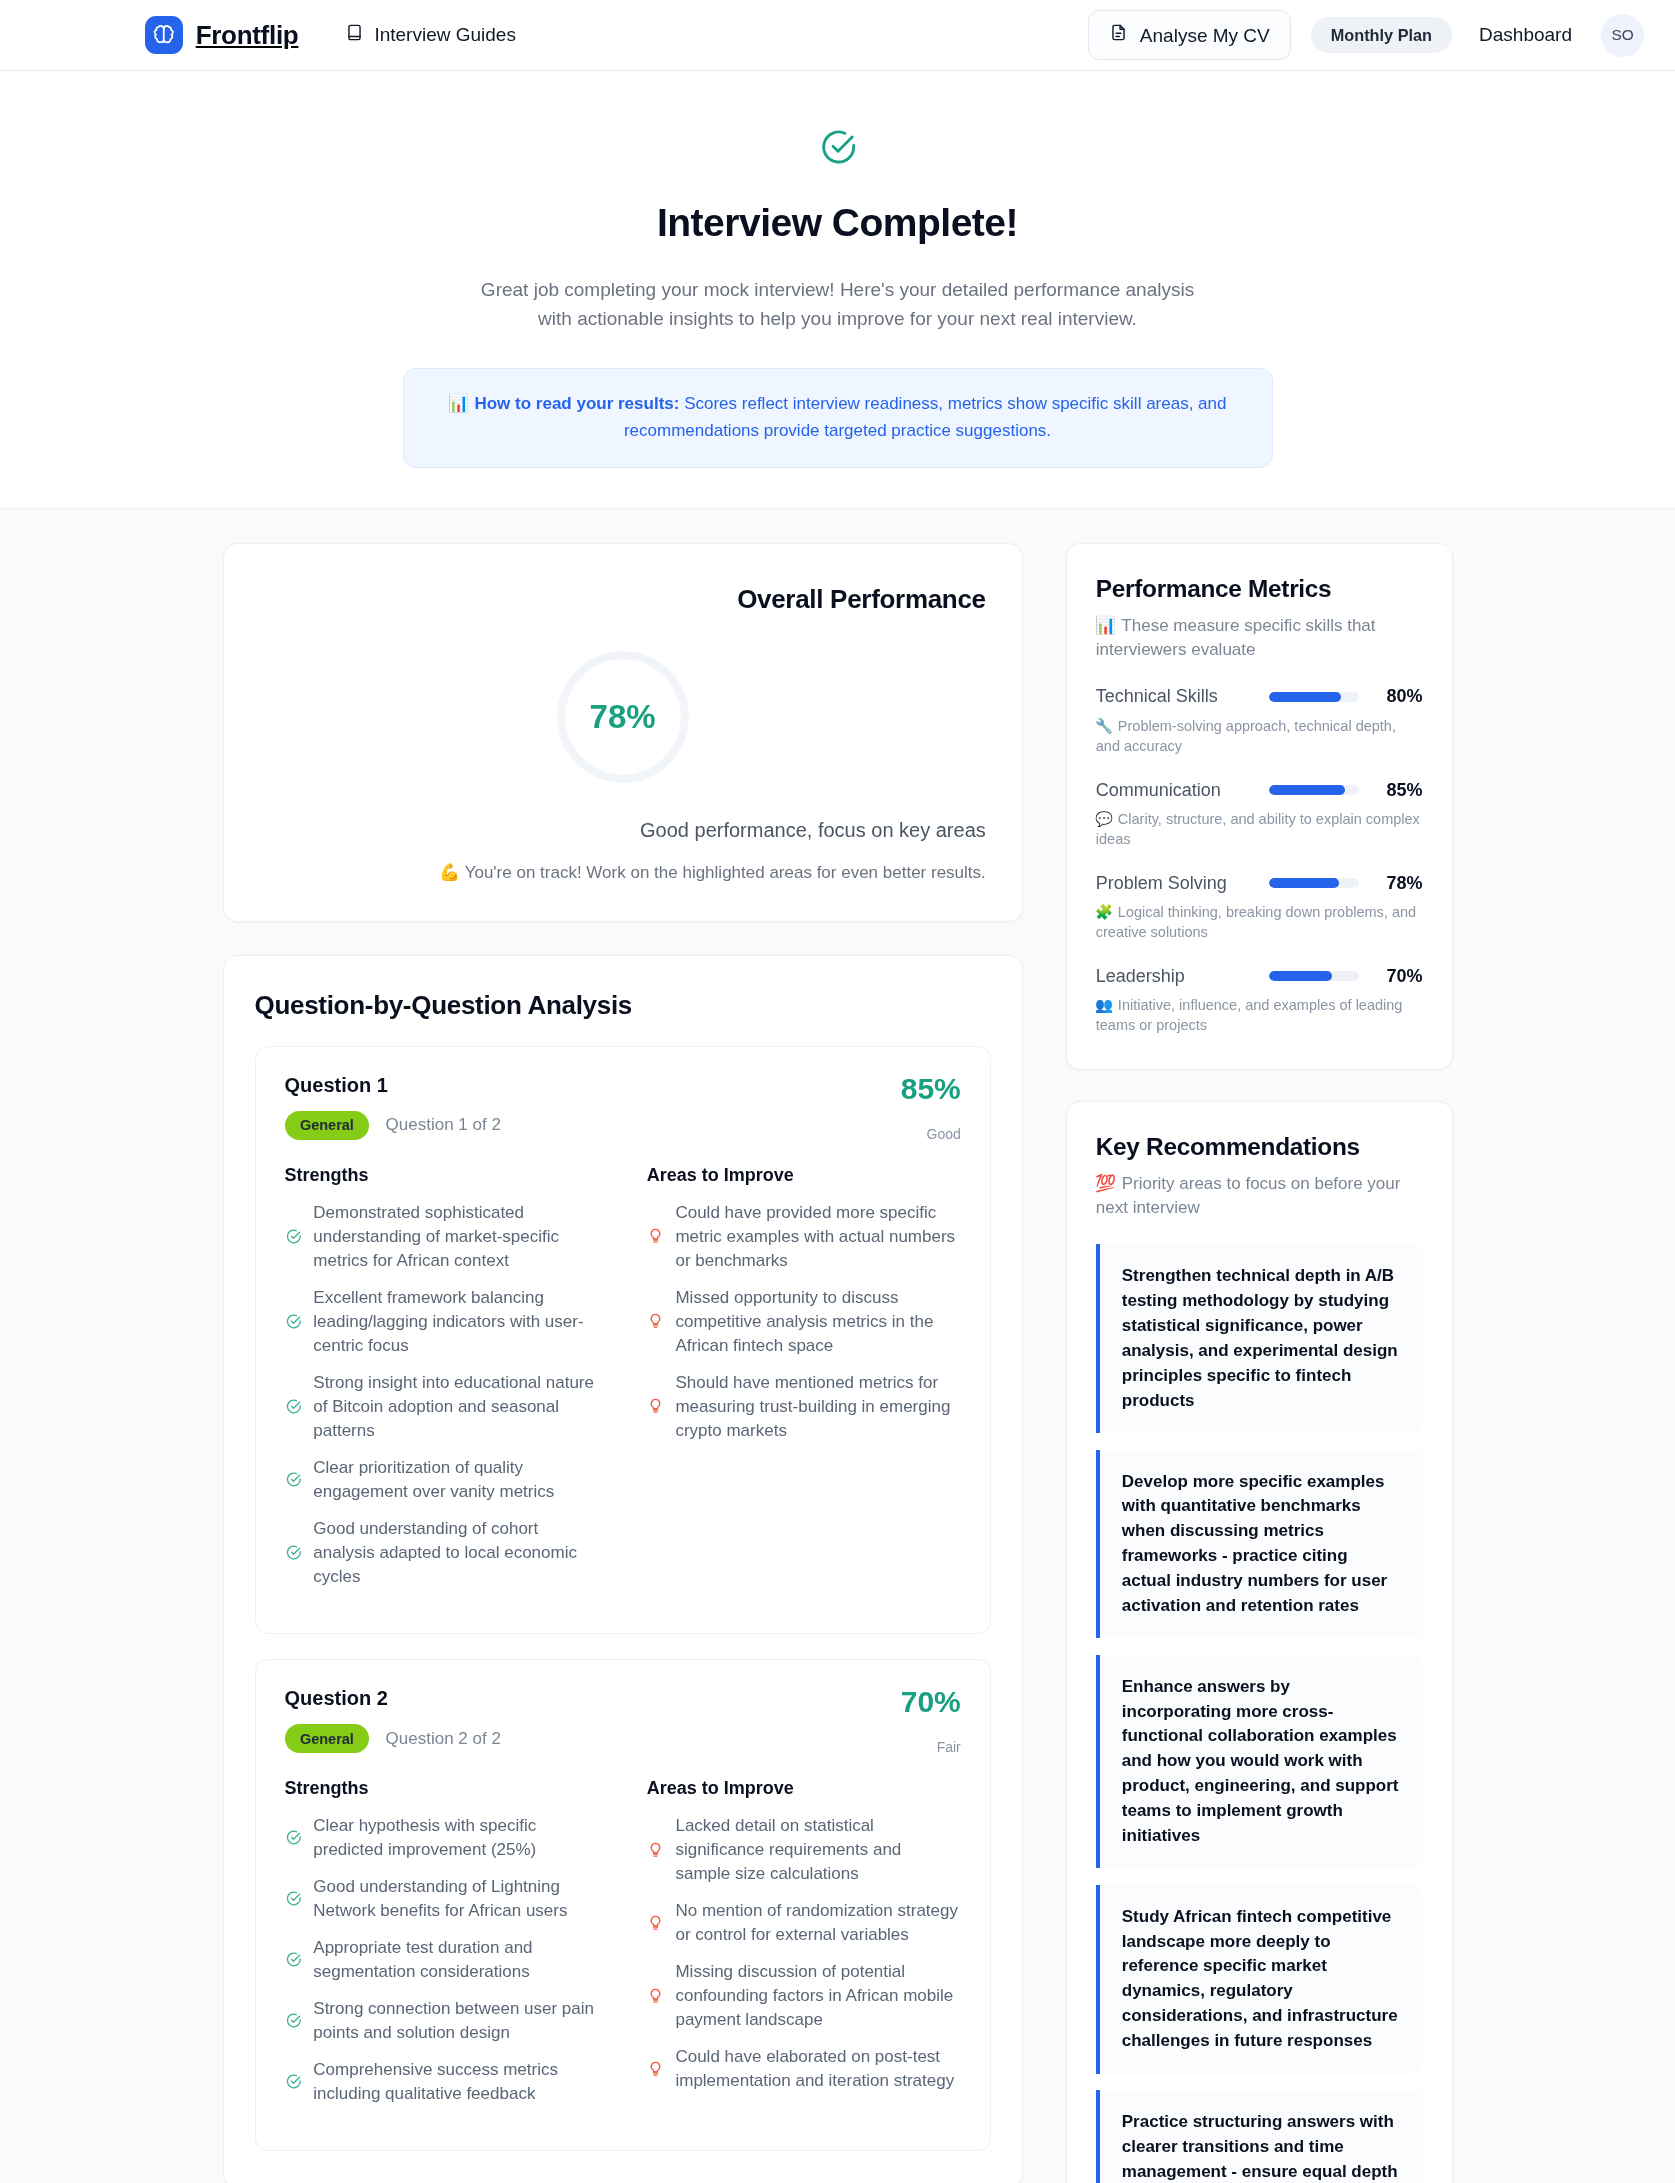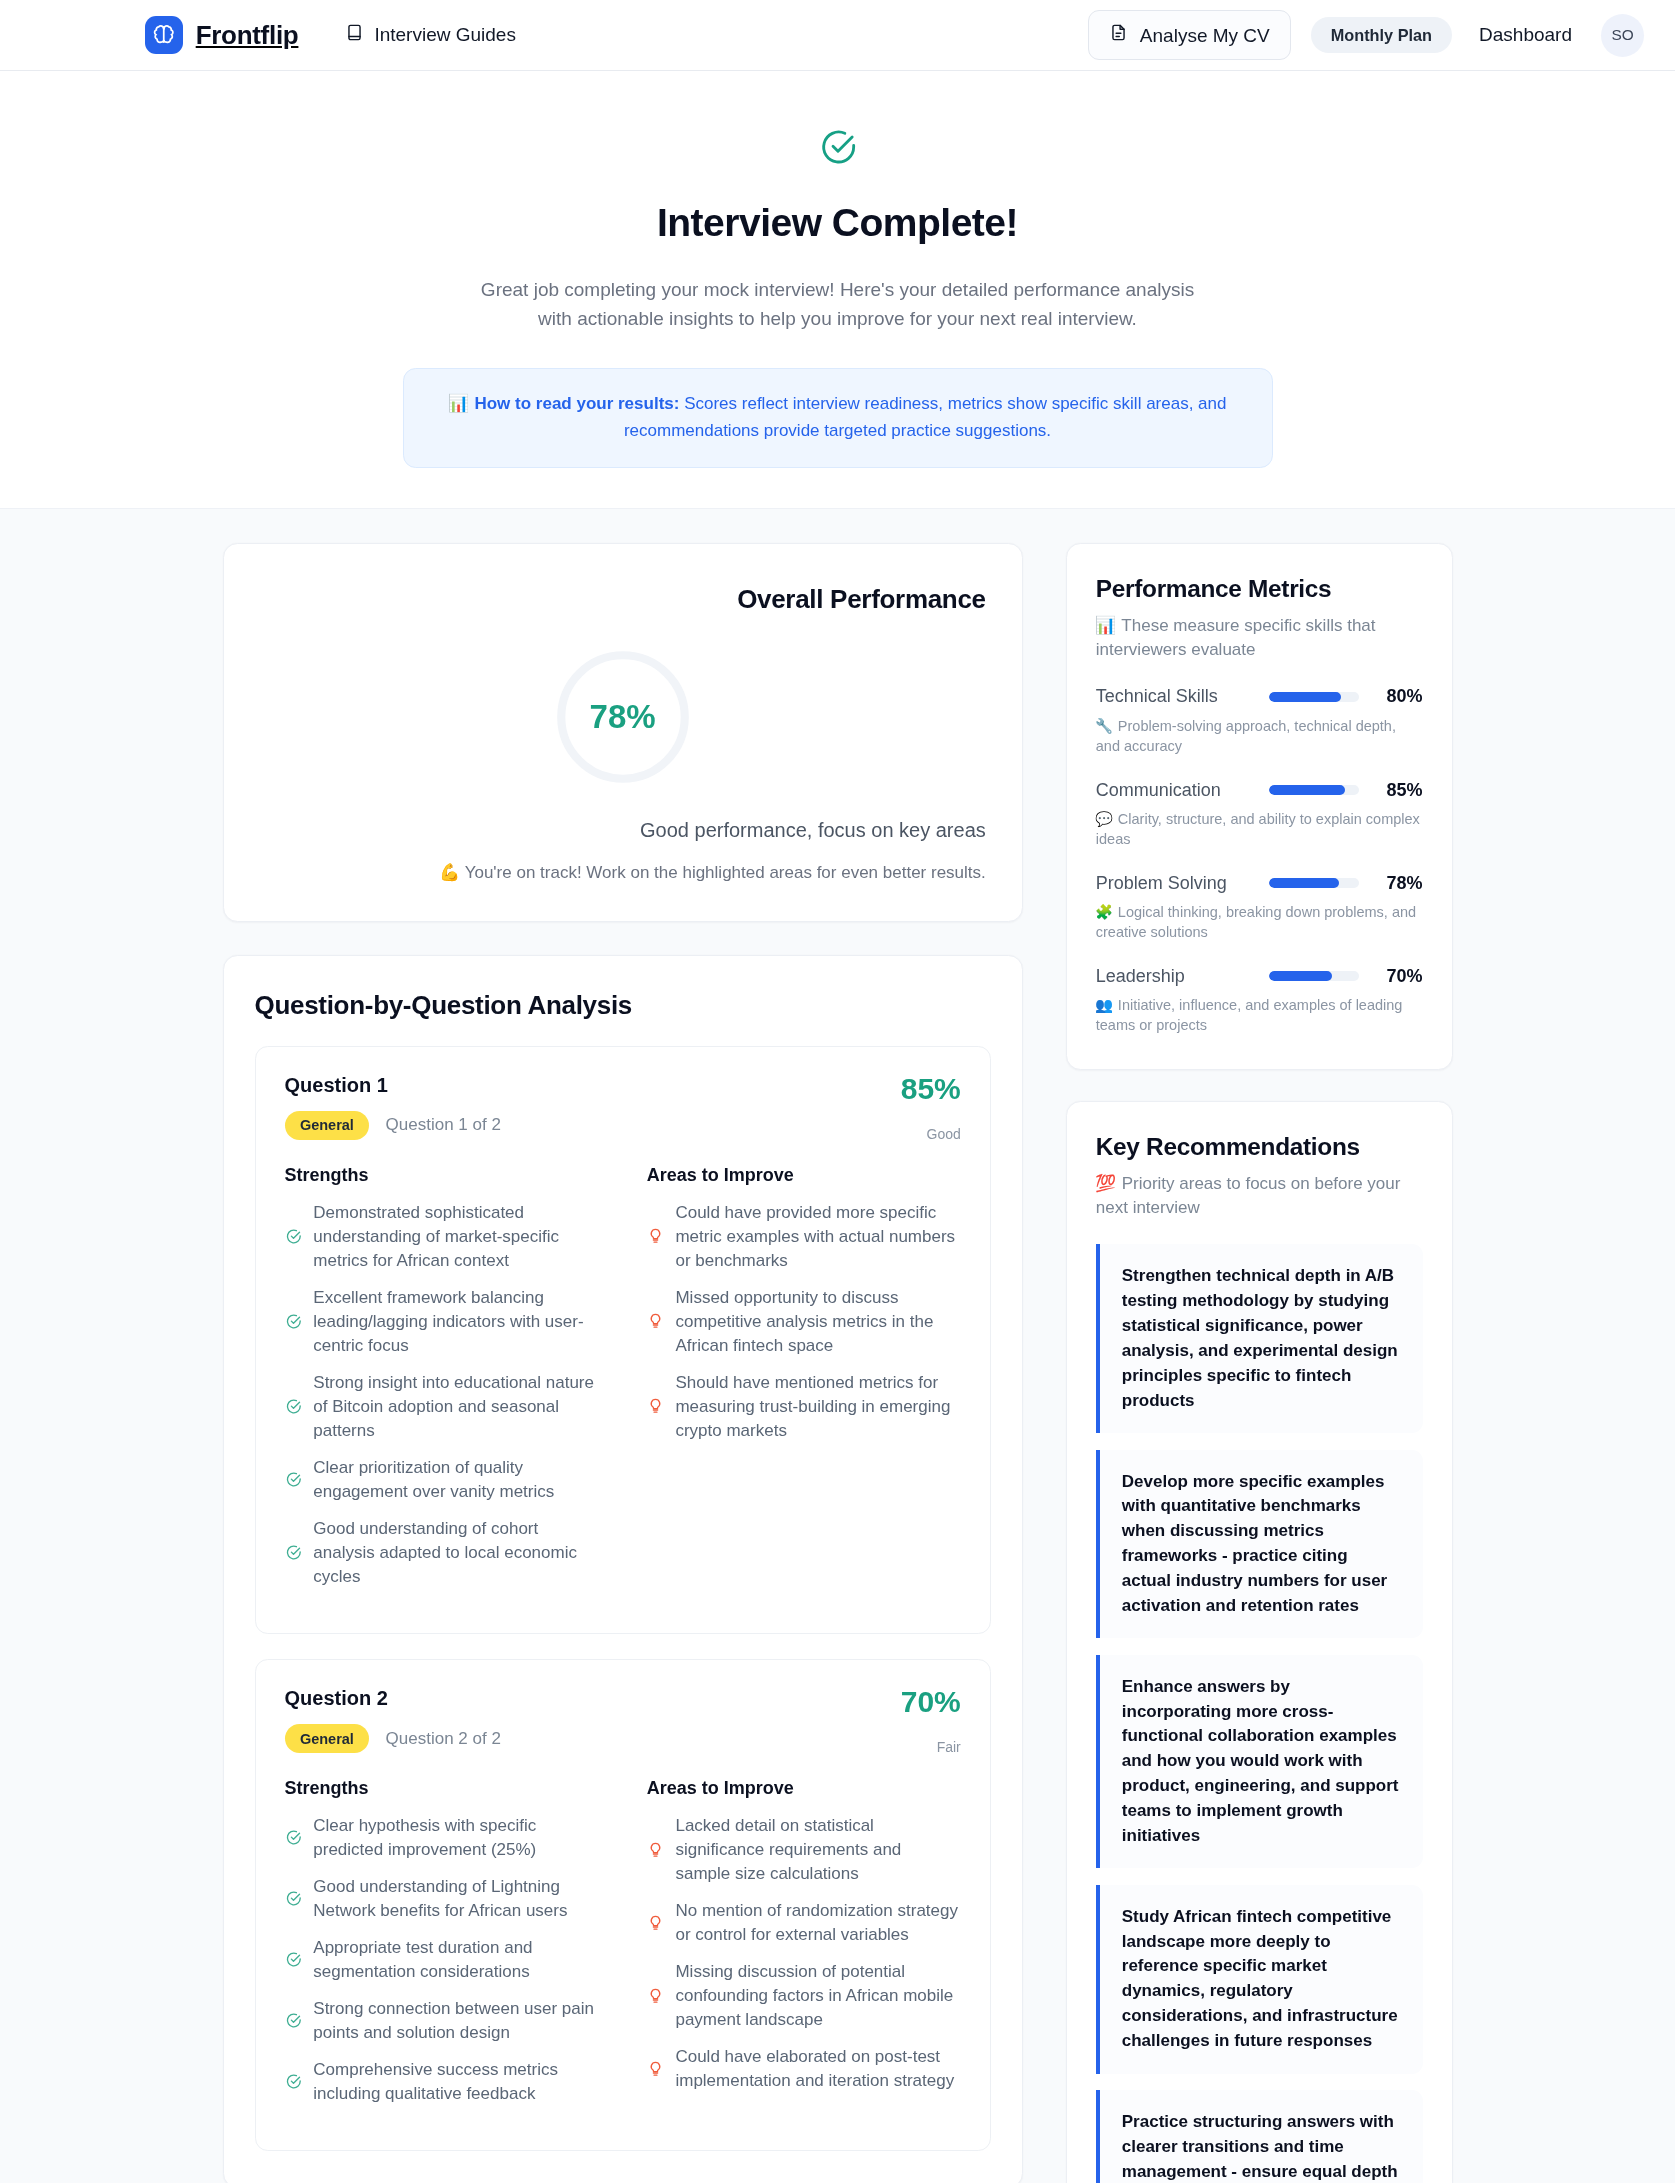--- a/index.html
+++ b/index.html
@@ -106,21 +106,21 @@
   .qa > h2 { font-size: 26px; font-weight: bold; color: #0b1020; letter-spacing: -0.3px; }
   .qbox {
     margin-top: 25px;
     border: 0.9px solid #edf0f4; border-radius: 12.7px;
     padding: 27px 29px 31px;
   }
   .qhead { display: flex; justify-content: space-between; align-items: flex-start; }
   .qtitle { font-size: 20px; font-weight: bold; color: #0b1020; }
   .qmeta { margin-top: 14.5px; display: flex; align-items: center; gap: 16.3px; }
   .tag {
-    background: #fde047; border-radius: 904px;
+    background: #84cc16; border-radius: 904px;
     padding: 6.3px 15.4px; font-size: 14.5px; font-weight: bold; color: #1f2937;
   }
   .qcount { font-size: 17px; color: #7b8694; }
   .qscore { text-align: right; }
   .qscore .pct { font-size: 30px; font-weight: bold; color: #1aa081; line-height: 1; }
   .qscore .lbl { margin-top: 22px; font-size: 14px; color: #8b95a3; }
   .cols { margin-top: 23.5px; display: flex; gap: 48px; }
   .col { width: 50%; }
   .col h4 { font-size: 18px; font-weight: bold; color: #0b1020; margin-bottom: 14.5px; }
   .bullets { list-style: none; }

